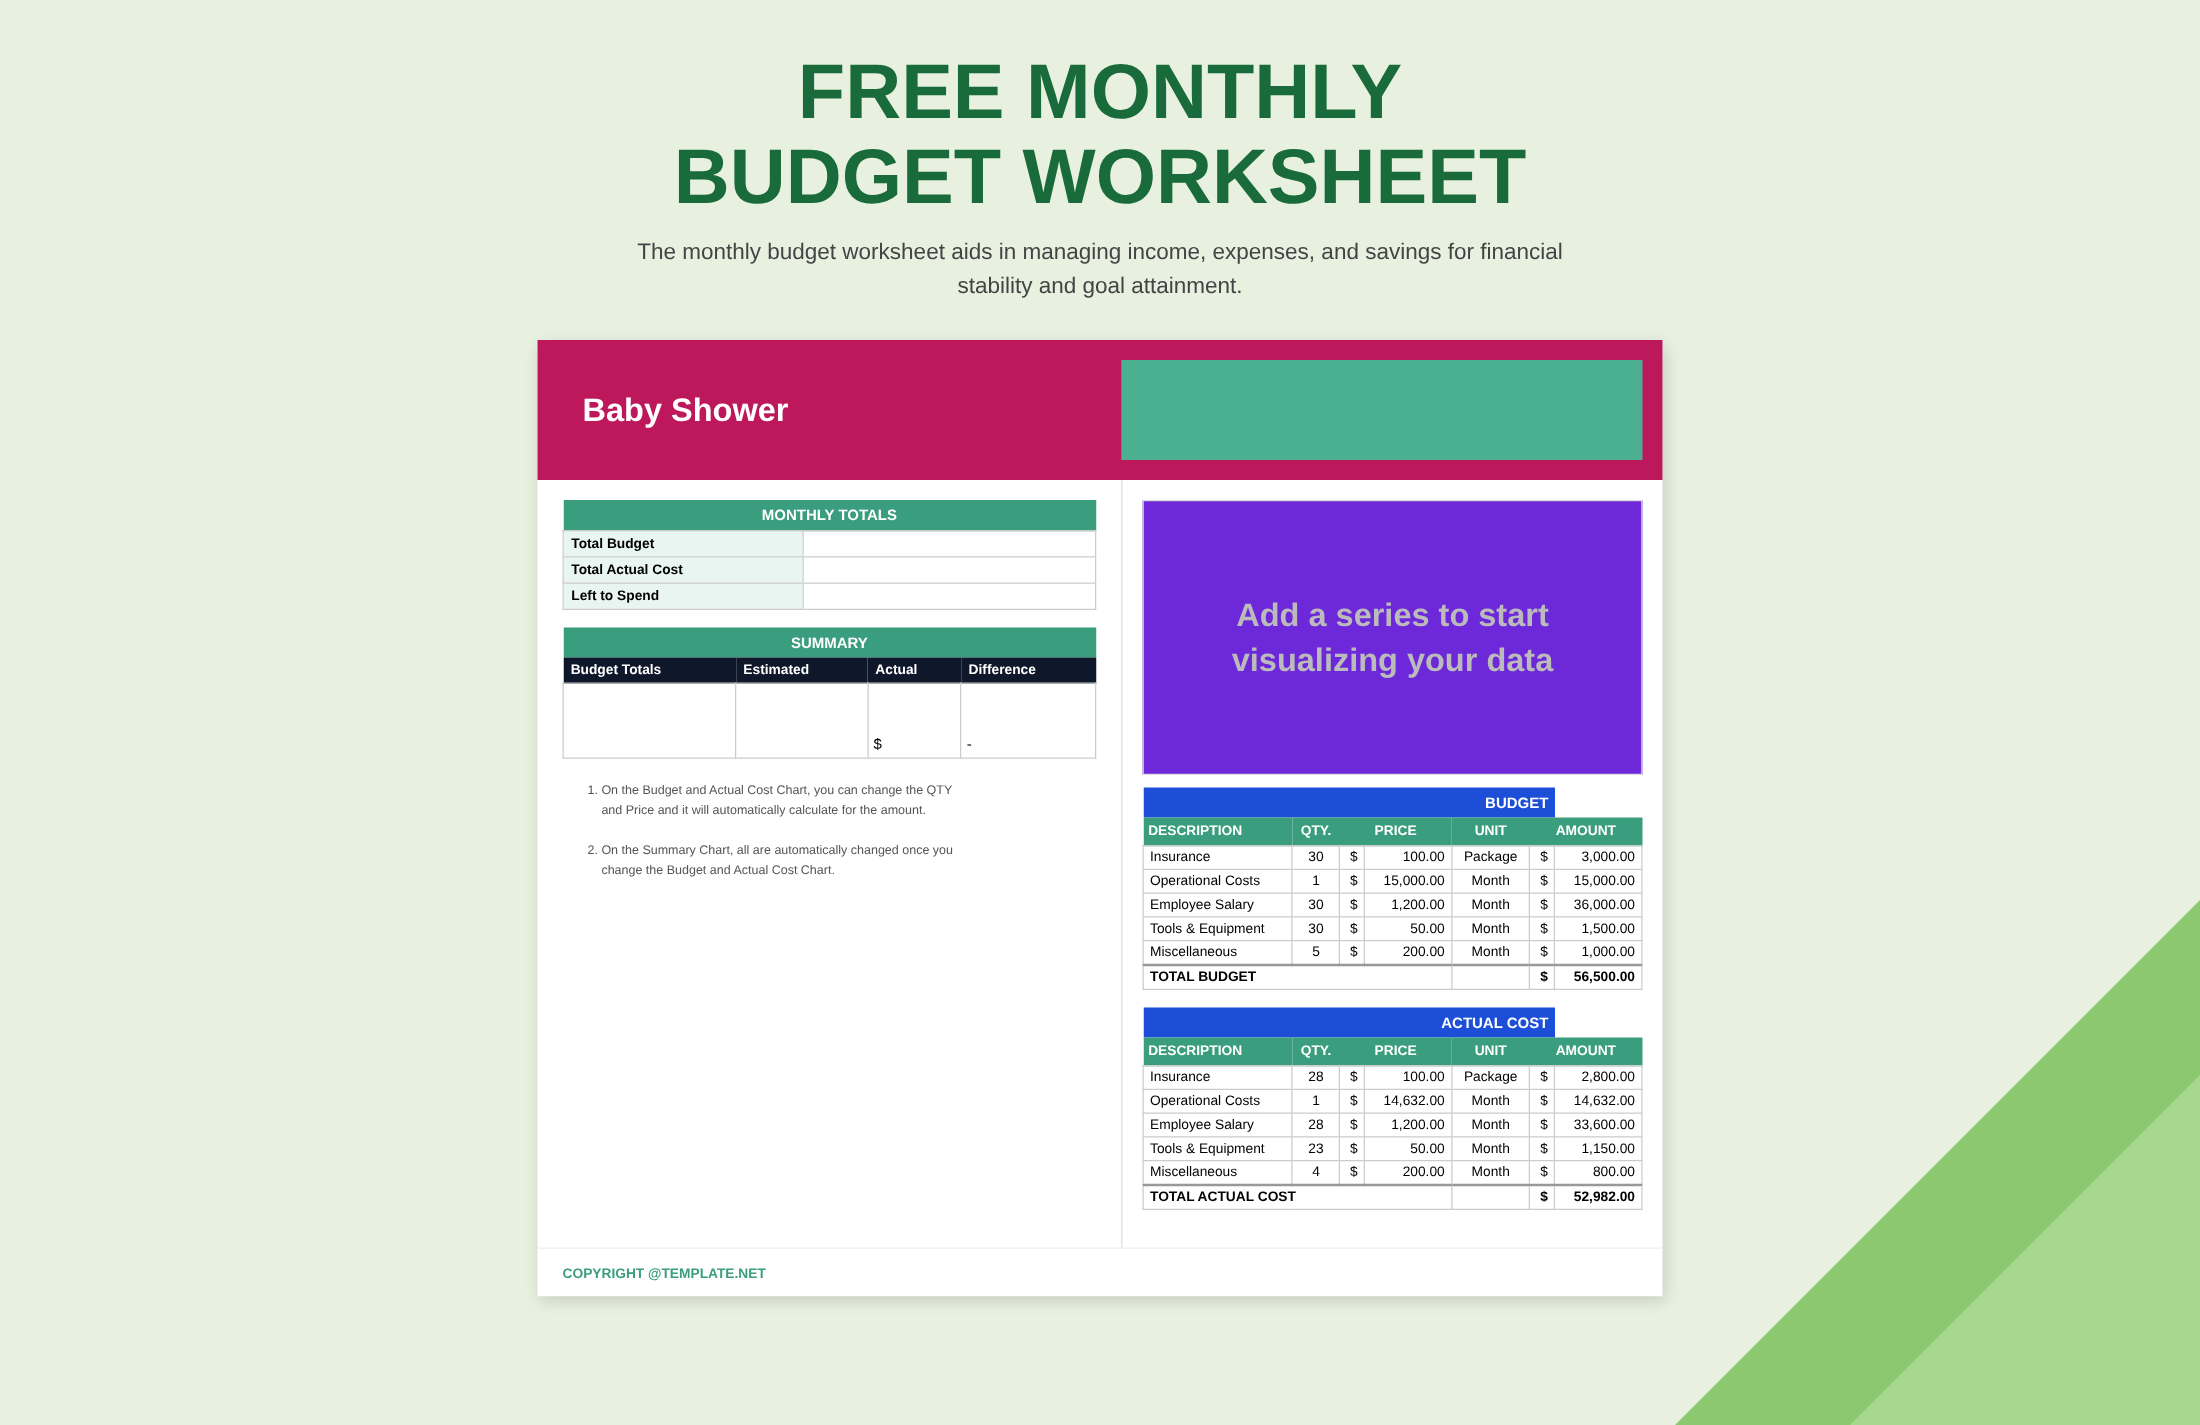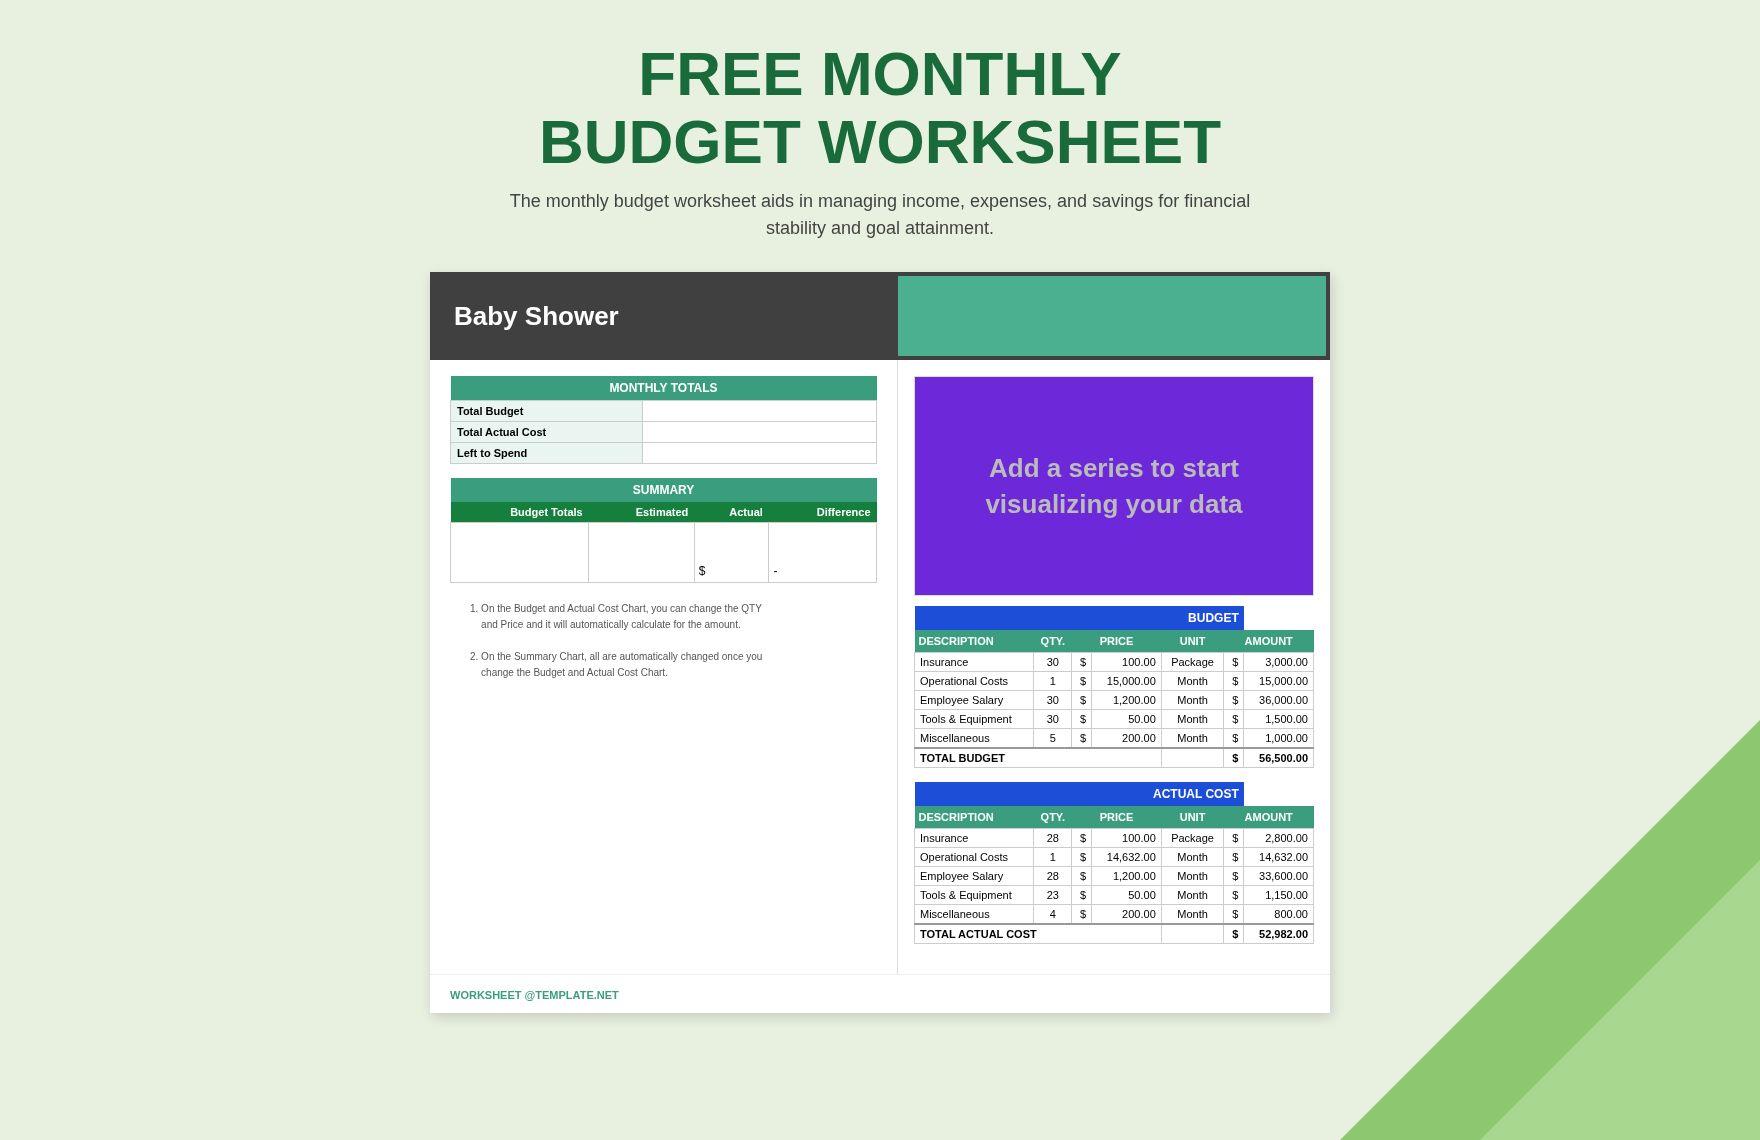--- a/index.html
+++ b/index.html
@@ -58,24 +58,24 @@
       margin: 10px auto 20px;
       width: 900px;
       box-shadow: 2px 4px 12px rgba(0,0,0,0.15);
       padding: 0;
       position: relative;
       z-index: 1;
     }
 
     
     .ws-header {
-      background-color: #404040;
+      background-color: #be185d;
       display: flex;
       align-items: center;
-      padding: 4px;
+      padding: 16px;
     }
     .ws-header-left {
       width: 52%;
       padding: 22px 20px;
     }
     .ws-title {
       color: white;
       font-size: 26px;
       font-weight: bold;
     }
@@ -137,26 +137,26 @@
       margin-bottom: 10px;
     }
     .summary-table .sum-header {
       background-color: #3a9e7e;
       color: white;
       text-align: center;
       padding: 5px;
       font-weight: bold;
     }
     .summary-table .col-header {
-      background-color: #15803d;
+      background-color: #0f172a;
       color: white;
       padding: 4px 6px;
       font-weight: bold;
       font-size: 11px;
-      text-align: right;
+      text-align: left;
     }
     .summary-table td {
       border: 1px solid #ccc;
       padding: 4px 6px;
     }
     .summary-body-row td {
       height: 60px;
       vertical-align: top;
       padding: 4px;
     }
@@ -457,15 +457,15 @@
   <td class="num"><strong>$</strong></td>
   <td class="num"><strong>52,982.00</strong></td>
 </tr>
           </tbody>
       </table>
 
     </div>
   </div>
 
   <div class="ws-footer">
-    <span class="copyright">WORKSHEET @TEMPLATE.NET</span>
+    <span class="copyright">COPYRIGHT @TEMPLATE.NET</span>
   </div>
 </div>
 
 </body></html>

